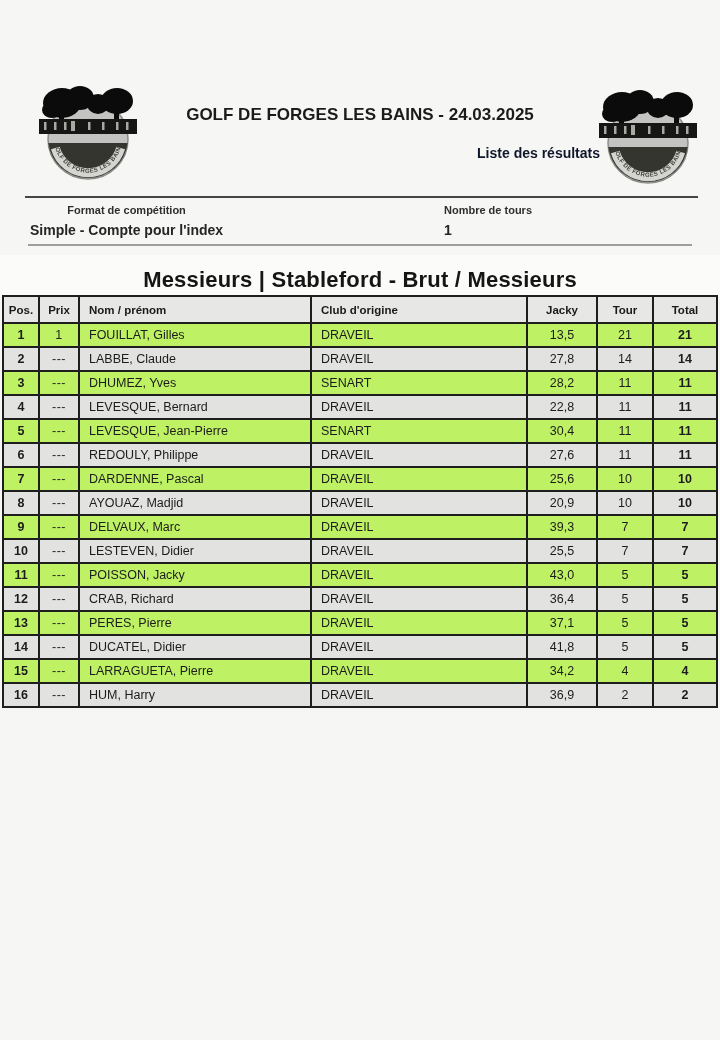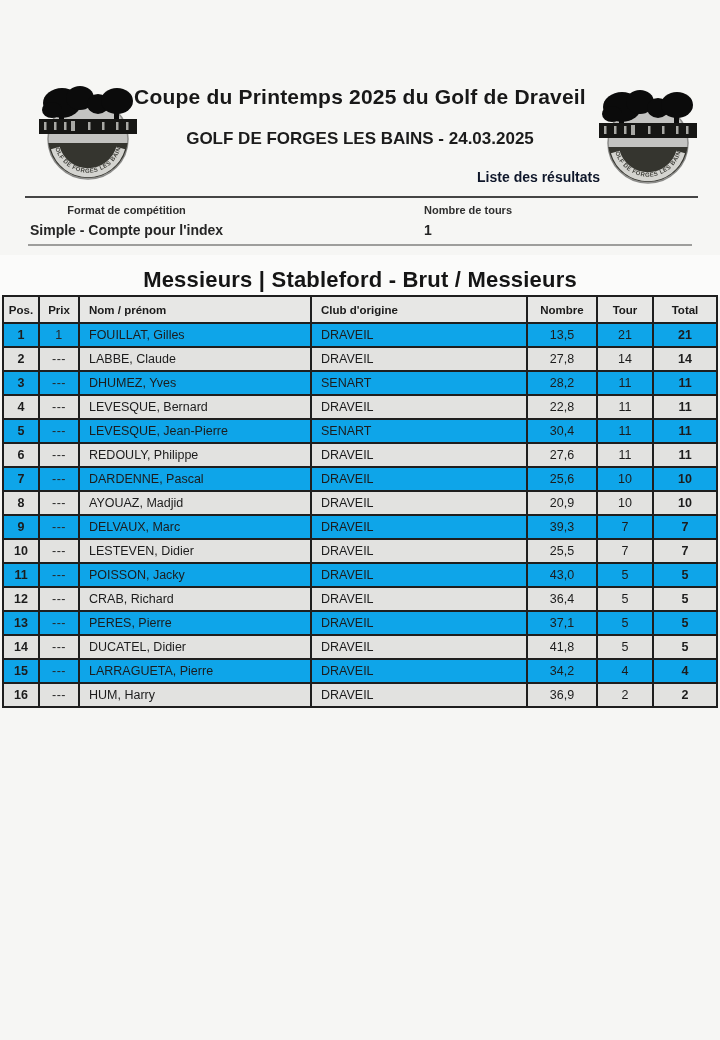--- a/index.html
+++ b/index.html
@@ -21,37 +21,37 @@
   .title-sub  { font-size:17px; font-weight:bold; margin-top:20px; color:#1b1b1b; }
   .title-list { font-size:14px; font-weight:bold; margin-top:20px; color:#0f172a;text-align:right; }
 
   
   .rule { position:absolute; }
   .rule-top    { left:25px; right:22px; top:196px; height:2px; background:#454545; }
   .rule-bottom { left:28px; right:28px; top:244px; height:2px; background:#9e9e9c; }
 
   .meta-col { position:absolute; top:204px; }
   .meta-left  { left:30px;text-align:center; }
-  .meta-right { left:424px; }
+  .meta-right { left:444px; }
   .meta-label { font-size:11px; font-weight:bold; color:#2e2e2e; }
   .meta-value { font-size:14px; font-weight:bold; color:#252525; margin-top:6px; }
 
   
   .section-band { position:absolute; top:255px; left:0; width:100%; height:42px; background:#fbfbfa; }
   .section-title {
     position:absolute; top:267px; left:0; width:100%;
     text-align:center; font-size:22px; font-weight:bold; color:#151515;
     letter-spacing:0.2px;
   }
 
   
   table.results {
     position:absolute; top:295px; left:2px; width:714px;
     border-collapse:collapse; table-layout:fixed;
-    background:#0ea5e9;
+    background:#bef264;
   }
   .results th, .results td {
     border:2px solid #1e1e1e;
     padding:0 2px;
     overflow:hidden; white-space:nowrap;
     vertical-align:middle;
     text-align:center;
   }
   .results thead th {
     height:25px; font-size:11.5px; font-weight:bold;
@@ -128,21 +128,20 @@
           <rect x="50" y="45" width="2.5" height="8"></rect>
           <rect x="64" y="45" width="2.5" height="8"></rect>
           <rect x="78" y="45" width="2.5" height="8"></rect>
           <rect x="88" y="45" width="2.5" height="8"></rect>
         </g>
       </g>
     </svg>
   </div>
 
   <div class="titles">
-    <div class="title-main">Coupe du Printemps 2025 du Golf de Draveil</div>
     <div class="title-sub">GOLF DE FORGES LES BAINS - 24.03.2025</div>
     <div class="title-list">Liste des résultats</div>
   </div>
 
   <div class="rule rule-top"></div>
   <div class="meta-col meta-left">
     <div class="meta-label">Format de compétition</div>
     <div class="meta-value">Simple - Compte pour l'index</div>
   </div>
   <div class="meta-col meta-right">
@@ -163,21 +162,21 @@
         <col style="width:70px">
         <col style="width:56px">
         <col style="width:64px">
     </colgroup>
     <thead>
       <tr>
         <th>Pos.</th>
         <th>Prix</th>
         <th class="al">Nom / prénom</th>
         <th class="al">Club d'origine</th>
-        <th>Nombre</th>
+        <th>Jacky</th>
         <th>Tour</th>
         <th>Total</th>
       </tr>
     </thead>
     <tbody>
         <tr>
       <td class="c-pos">1</td>
       <td class="c-prix">1</td>
       <td class="c-name al">FOUILLAT, Gilles</td>
       <td class="c-club al">DRAVEIL</td>

